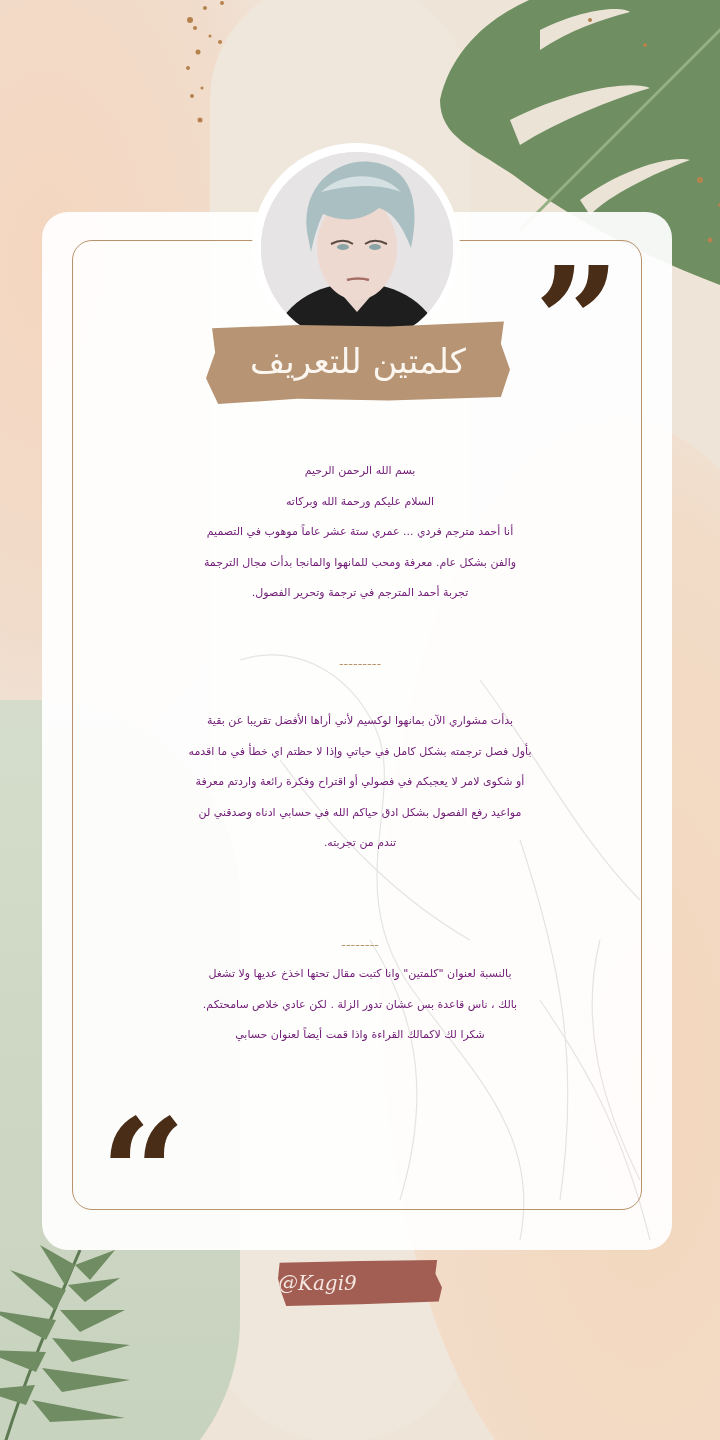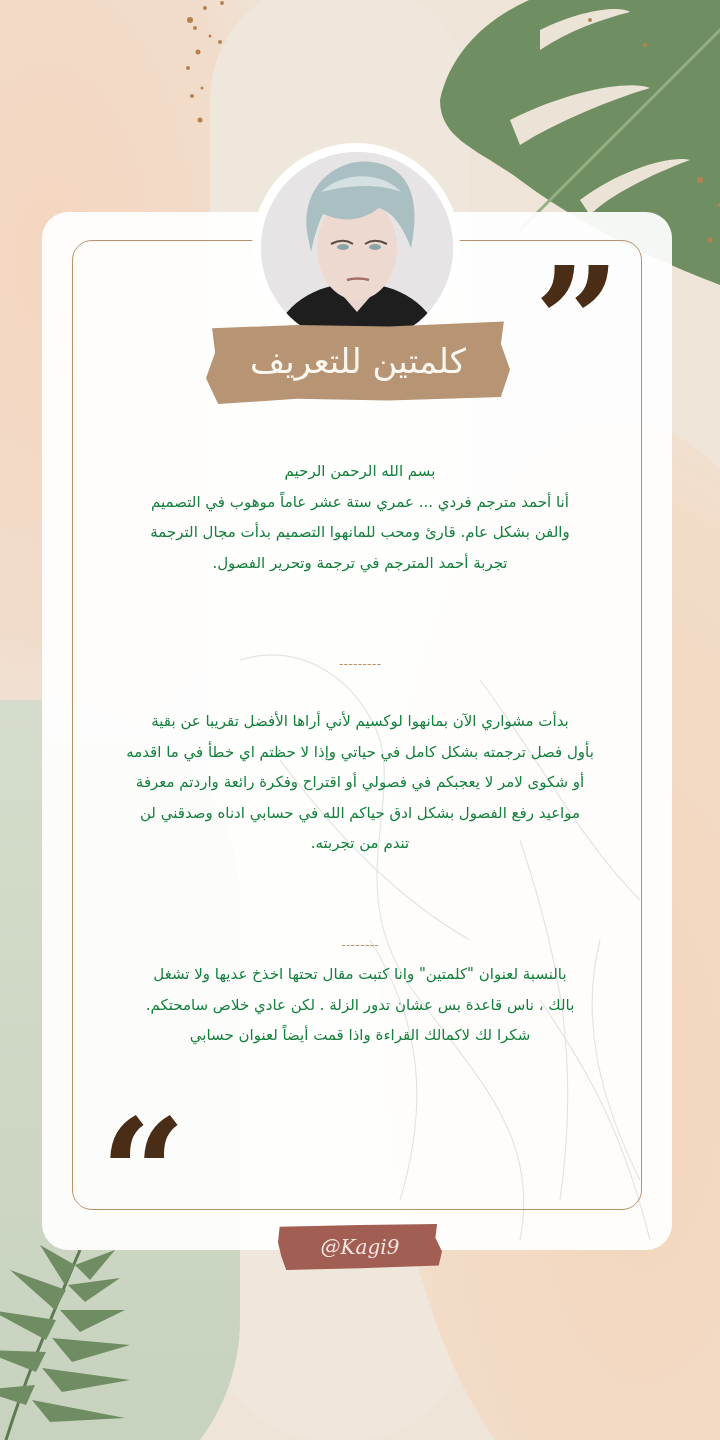--- a/index.html
+++ b/index.html
@@ -71,37 +71,37 @@
     clip-path: polygon(2% 12%, 30% 8%, 60% 10%, 98% 4%, 97% 30%, 100% 60%, 97% 92%, 60% 96%, 30% 94%, 4% 100%, 0% 70%, 3% 40%);
     display: flex; align-items: center; justify-content: center;
   }
   .title-text {
     color: #fbf6ef; font-family: "DejaVu Sans", sans-serif; font-size: 34px;
     direction: rtl; letter-spacing: 0.5px;
   }
 
   .body-text {
     position: absolute; left: 96px; width: 528px; direction: rtl; text-align: center;
-    color: #15803d; font-family: "DejaVu Sans", sans-serif; font-size: 15px; line-height: 30.5px;
+    color: #701a75; font-family: "DejaVu Sans", sans-serif; font-size: 11px; line-height: 30.5px;
   }
   .p1 { top: 456px; }
   .p2 { top: 706px; }
   .p3 { top: 959px; }
   .divider {
     position: absolute; left: 300px; width: 120px; text-align: center;
     color: #b8946b; font-size: 13px; letter-spacing: 0px;
   }
   .d1 { top: 656px; }
   .d2 { top: 937px; }
 
   .handle-tape {
-    position: absolute; left: 278px; top: 1224px; width: 164px; height: 46px;
+    position: absolute; left: 278px; top: 1260px; width: 164px; height: 46px;
     background: #a25e52;
     clip-path: polygon(1% 6%, 50% 2%, 97% 0%, 96% 30%, 100% 60%, 98% 90%, 50% 96%, 5% 100%, 2% 70%, 0% 40%);
-    display: flex; align-items: center; justify-content: center;
+    display: flex; align-items: center; 
   }
   .handle-text {
     color: #f4e7e2; font-family: "DejaVu Serif", serif; font-style: italic; font-size: 20px;
   }
 </style>
 </head>
 <body>
 
 <div class="bg">
   <div class="bg-peach-left"></div>
@@ -196,22 +196,23 @@
 </div>
 
 <div class="quote-open">”</div>
 
 <div class="title-tape">
   <span class="title-text">كلمتين للتعريف</span>
 </div>
 
 <div class="body-text p1">
   <div>بسم الله الرحمن الرحيم</div>
+  <div>السلام عليكم ورحمة الله وبركاته</div>
   <div>أنا أحمد مترجم فردي ... عمري ستة عشر عاماً موهوب في التصميم</div>
-  <div>والفن بشكل عام. قارئ ومحب للمانهوا التصميم بدأت مجال الترجمة</div>
+  <div>والفن بشكل عام. معرفة ومحب للمانهوا والمانجا بدأت مجال الترجمة</div>
   <div>تجربة أحمد المترجم في ترجمة وتحرير الفصول.</div>
 </div>
 
 <div class="divider d1">---------</div>
 
 <div class="body-text p2">
   <div>بدأت مشواري الآن بمانهوا لوكسيم لأني أراها الأفضل تقريبا عن بقية</div>
   <div>بأول فصل ترجمته بشكل كامل في حياتي وإذا لا حظتم اي خطأ في ما اقدمه</div>
   <div>أو شكوى لامر لا يعجبكم في فصولي أو اقتراح وفكرة رائعة واردتم معرفة</div>
   <div>مواعيد رفع الفصول بشكل ادق حياكم الله في حسابي ادناه وصدقني لن</div>

